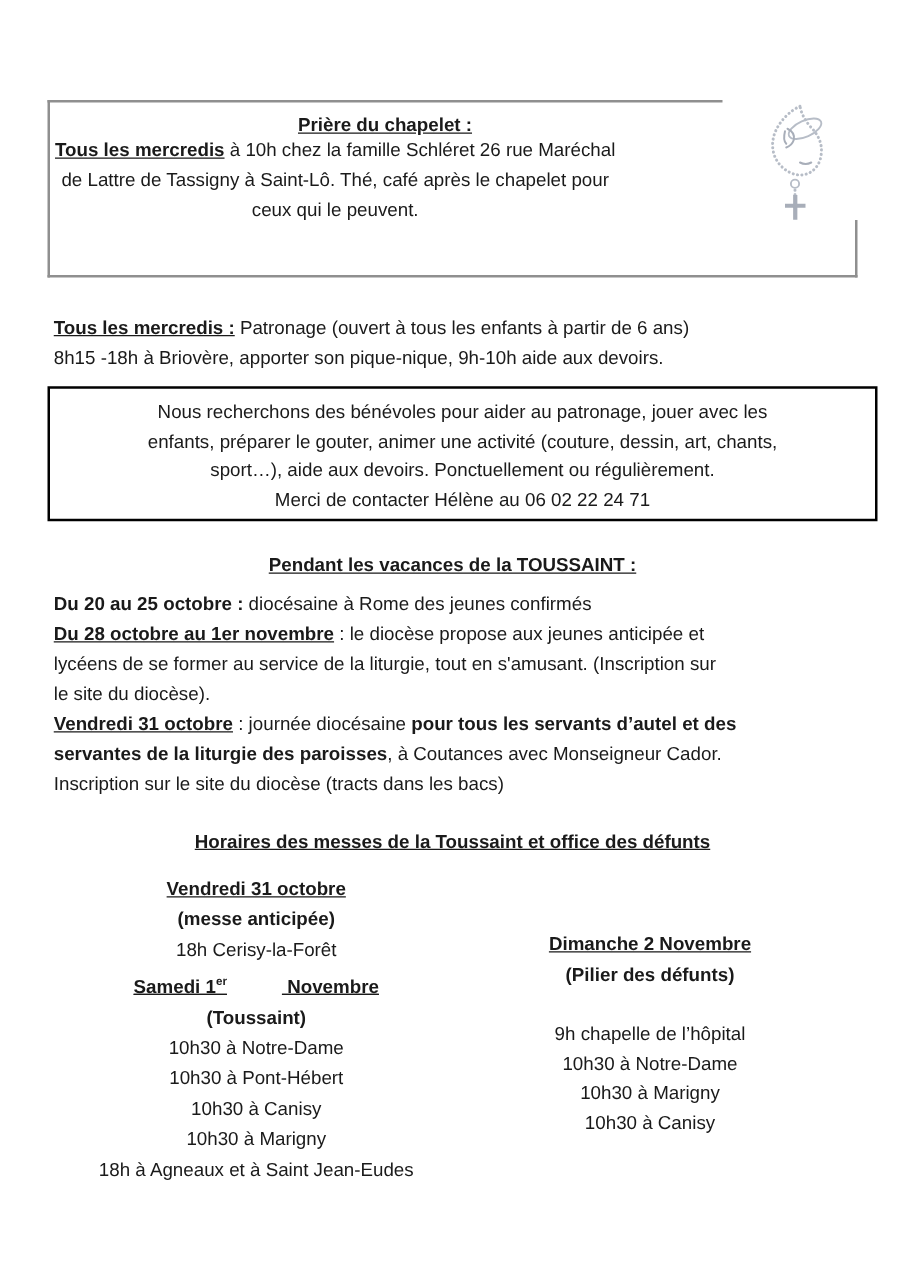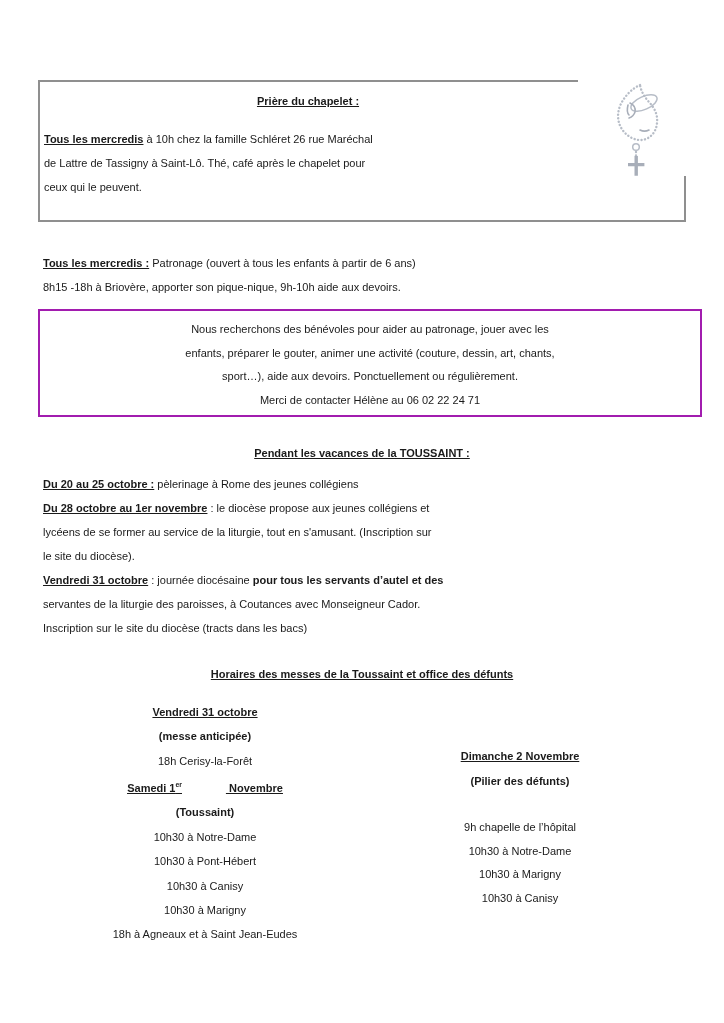--- a/index.html
+++ b/index.html
@@ -7,61 +7,61 @@
     background:#ffffff;
     font-family:"Liberation Sans", sans-serif;
     color:#1a1a1a;
   }
   .page{
     position:relative;
     width:724px;
     height:1023px;
     background:#ffffff;
     overflow:hidden;
-    font-size:11px;
+    font-size:15px;
   }
 
   
   .chapelet-box{
     position:absolute; left:38px; top:80px;
     width:648px; height:142px;
   }
   .bseg{position:absolute; background:#8f8f8f;}
   .b-top{left:0; top:0; width:540px; height:2px;}
   .b-left{left:0; top:0; width:2px; height:142px;}
   .b-bottom{left:0; bottom:0; width:648px; height:2px;}
   .b-right{right:0; top:96px; bottom:0; width:2px;}
   .chapelet-title{
     position:absolute; left:0; top:9px; width:540px;
     text-align:center; font-weight:700; text-decoration:underline;
     line-height:24px;
   }
   .chapelet-lines{
-    position:absolute; left:6px; top:47px; line-height:24px;
+    position:absolute; left:6px; top:29px; line-height:24px;text-align:center;
   }
   .chapelet-lines div{white-space:nowrap;}
 
   .rosary-icon{
     position:absolute; left:556px; top:-10px; width:112px; height:112px;
   }
   .beads{fill:none; stroke:#b7bdc7; stroke-width:2.4; stroke-dasharray:0.1 3.4; stroke-linecap:round;}
   .halo-line{fill:none; stroke:#b7bdc7; stroke-width:1.5;}
   .face-line{fill:none; stroke:#a8aeb9; stroke-width:1.6; stroke-linecap:round;}
   .cross-shape{fill:#a8aeb9;}
 
   
   .patronage{
     position:absolute; left:43px; top:251px; line-height:24px;
   }
   .patronage div{white-space:nowrap;}
 
   
   .volunteers-box{
     position:absolute; left:38px; top:309px; width:664px;
-    border:2px solid #a21caf;
+    border:2px solid #000000;
     padding:7px 0 3px 0;
     text-align:center; line-height:23.5px;
     box-sizing:border-box;
   }
   .volunteers-box div{white-space:nowrap;}
 
   
   .toussaint-heading{
     position:absolute; left:0; top:441px; width:724px;
     text-align:center; font-weight:700; text-decoration:underline;
@@ -133,26 +133,26 @@
 
   <div class="volunteers-box">
       <div>Nous recherchons des bénévoles pour aider au patronage, jouer avec les</div>
       <div>enfants, préparer le gouter, animer une activité (couture, dessin, art, chants,</div>
       <div>sport…), aide aux devoirs. Ponctuellement ou régulièrement.</div>
       <div>Merci de contacter Hélène au 06 02 22 24 71</div>
     </div>
 
   <div class="toussaint-heading">Pendant les vacances de la TOUSSAINT :</div>
   <div class="toussaint-lines">
-      <div><span style="font-weight: 700; text-decoration: underline;">Du 20 au 25 octobre :</span><span> pèlerinage à Rome des jeunes collégiens</span></div>
-      <div><span style="font-weight: 700; text-decoration: underline;">Du 28 octobre au 1er novembre</span><span> : le diocèse propose aux jeunes collégiens et</span></div>
+      <div><span style="font-weight: 700; ">Du 20 au 25 octobre :</span><span> diocésaine à Rome des jeunes confirmés</span></div>
+      <div><span style="font-weight: 700; text-decoration: underline;">Du 28 octobre au 1er novembre</span><span> : le diocèse propose aux jeunes anticipée et</span></div>
       <div><span>lycéens de se former au service de la liturgie, tout en s'amusant. (Inscription sur</span></div>
       <div><span>le site du diocèse).</span></div>
       <div><span style="font-weight: 700; text-decoration: underline;">Vendredi 31 octobre</span><span> : journée diocésaine </span><span style="font-weight: 700;">pour tous les servants d’autel et des</span></div>
-      <div><span style="font-weight: 400;">servantes de la liturgie des paroisses</span><span>, à Coutances avec Monseigneur Cador.</span></div>
+      <div><span style="font-weight: 700;">servantes de la liturgie des paroisses</span><span>, à Coutances avec Monseigneur Cador.</span></div>
       <div><span>Inscription sur le site du diocèse (tracts dans les bacs)</span></div>
     </div>
 
   <div class="masses-heading">Horaires des messes de la Toussaint et office des défunts</div>
 
   <div class="col-left">
     <div class="col-hdr">Vendredi 31 octobre</div>
     <div class="col-sub">(messe anticipée)</div>
     <div class="items">
         <div>18h Cerisy-la-Forêt</div>

